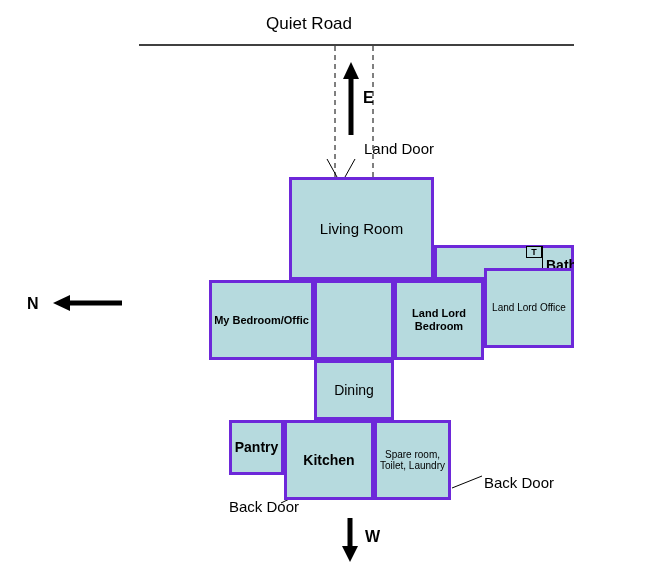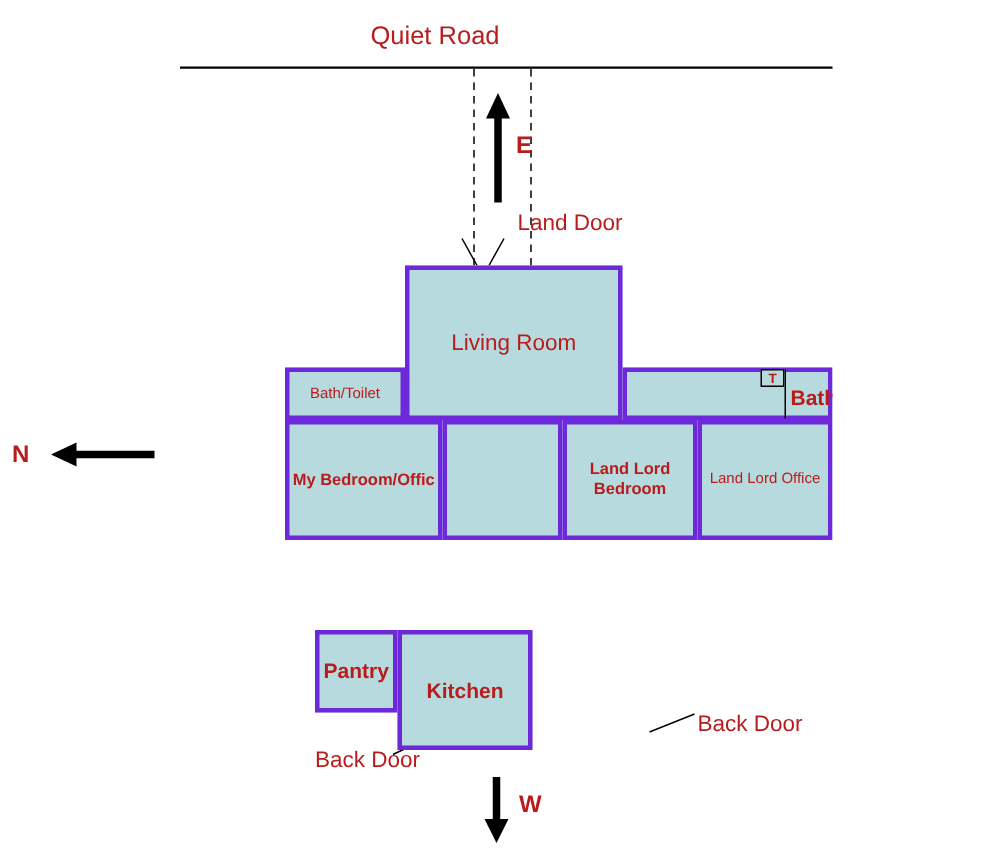--- a/index.html
+++ b/index.html
@@ -1,18 +1,18 @@
 <!DOCTYPE html>
 <html style="--room-fill: #b6dade;"><head>
 <meta charset="utf-8">
 <style>
   html,body{margin:0;padding:0;background:#fff;}
   #canvas{
     position:relative;width:555px;height:572px;background:#fff;overflow:hidden;
-    font-family:"Liberation Sans", sans-serif;color:#b91c1c;
+    font-family:"Liberation Sans", sans-serif;color:#000000;margin-left:19px;
   }
   .room{
     position:absolute;background:var(--room-fill,#b6dade);border:3px solid #6d28d9;
     display:flex;align-items:center;justify-content:center;text-align:center;
     box-sizing:border-box;
   }
   .lbl{position:absolute;white-space:nowrap;}
   .lbl-lg{font-size:17px;}
   .lbl-md{font-size:15px;}
   .lbl-dining{font-size:14px;}
@@ -77,48 +77,51 @@
   <div class="lbl compass" style="left:346px;top:528px;">W</div>
 
   <div class="lbl lbl-md" style="left:345px;top:140px;">Land Door</div>
   <div class="lbl lbl-md" style="left:210px;top:498px;">Back Door</div>
   <div class="lbl lbl-md" style="left:465px;top:474px;">Back Door</div>
 
   <div class="room" style="left:270px;top:177px;width:145px;height:103px;">
     <span class="lbl-md">Living Room</span>
   </div>
 
-  <div class="room" style="left:190px;top:245px;width:80px;height:35px;">
-    <span class="lbl-xs">Bath/Toilet</span>
-  </div>
 
   <div class="room" style="left:415px;top:245px;width:140px;height:35px;"></div>
   <div class="divider-v" style="left:523px;top:246px;height:33px;"></div>
   <div class="tbox">
     <span>T</span>
   </div>
   <div class="lbl lbl-xs-b" style="left:527px;top:257px;">Bath</div>
 
   <div class="room" style="left:190px;top:280px;width:105px;height:80px;">
     <span class="lbl-sm-b">My Bedroom/Offic</span>
   </div>
 
   <div class="room" style="left:295px;top:280px;width:80px;height:80px;"></div>
 
   <div class="room" style="left:375px;top:280px;width:90px;height:80px;">
     <span class="lbl-sm-b wrap" style="width:64px;">Land Lord Bedroom</span>
   </div>
 
-  <div class="room" style="left:465px;top:280px;width:90px;height:80px;">
+  <div class="room" style="left:465px;top:268px;width:90px;height:80px;">
     <span class="lbl-xs">Land Lord Office</span>
   </div>
 
+  <div class="room" style="left:295px;top:360px;width:80px;height:60px;">
+    <span class="lbl-dining">Dining</span>
+  </div>
 
   <div class="room" style="left:210px;top:420px;width:55px;height:55px;">
     <span class="lbl-xs-b">Pantry</span>
   </div>
 
   <div class="room" style="left:265px;top:420px;width:90px;height:80px;">
     <span class="lbl-xs-b">Kitchen</span>
   </div>
 
+  <div class="room" style="left:355px;top:420px;width:77px;height:80px;">
+    <span class="lbl-xs wrap" style="width:68px;">Spare room, Toilet, Laundry</span>
+  </div>
 
 </div>
 
 </body></html>

